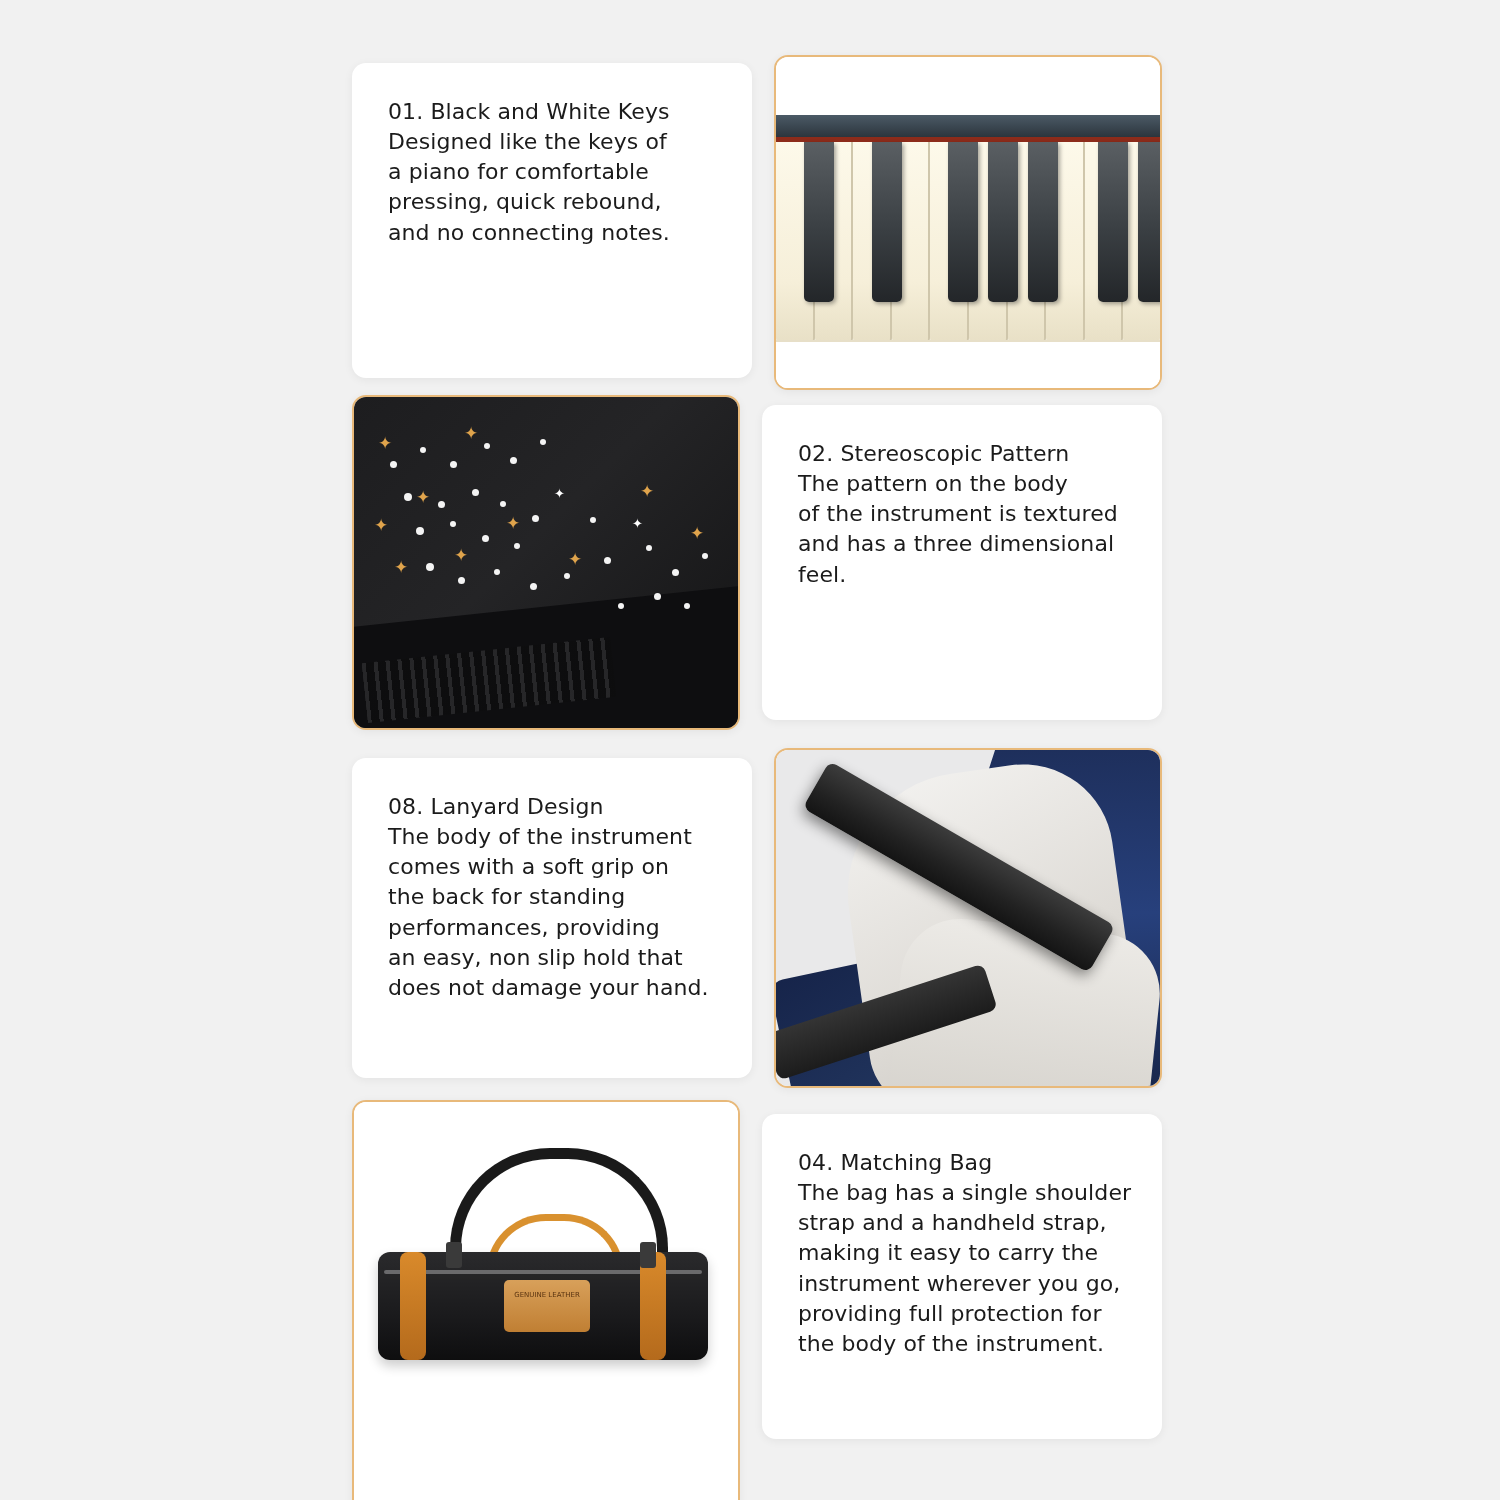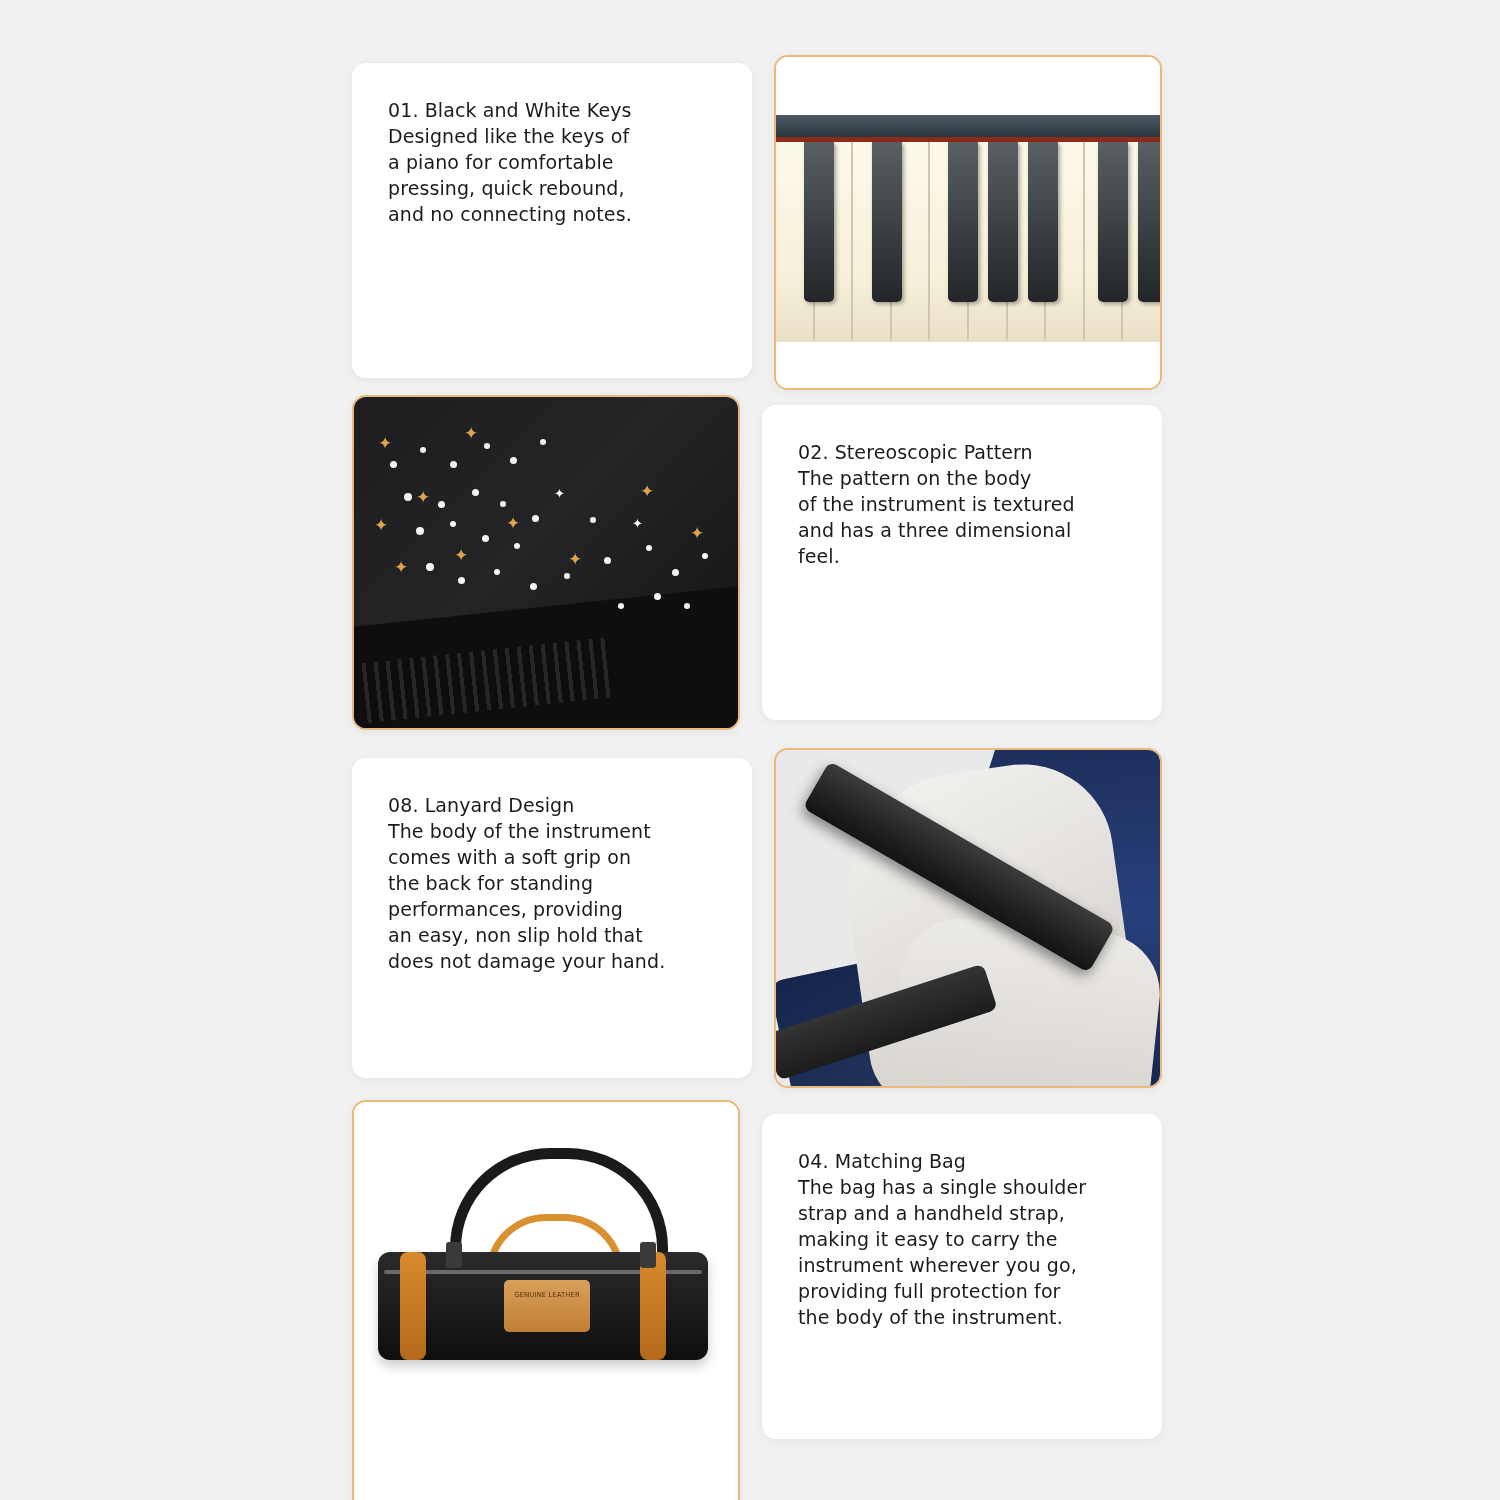--- a/index.html
+++ b/index.html
@@ -34,21 +34,21 @@
     box-shadow: 0 2px 10px rgba(0,0,0,0.06);
     box-sizing: border-box;
   }
   .text-card {
     display: flex;
     align-items: flex-start;
     padding: 34px 30px 30px 36px;
   }
   .text-block {
     color: #1b1b1b;
-    font-size: 19px;
+    font-size: 22px;
     line-height: 1.37;
     letter-spacing: 0.1px;
     white-space: pre-line;
     font-family: "DejaVu Sans", sans-serif;
   }
   .img-card {
     position: relative;
     overflow: hidden;
     border: 2px solid #e8b97a;
     border-radius: 14px;

